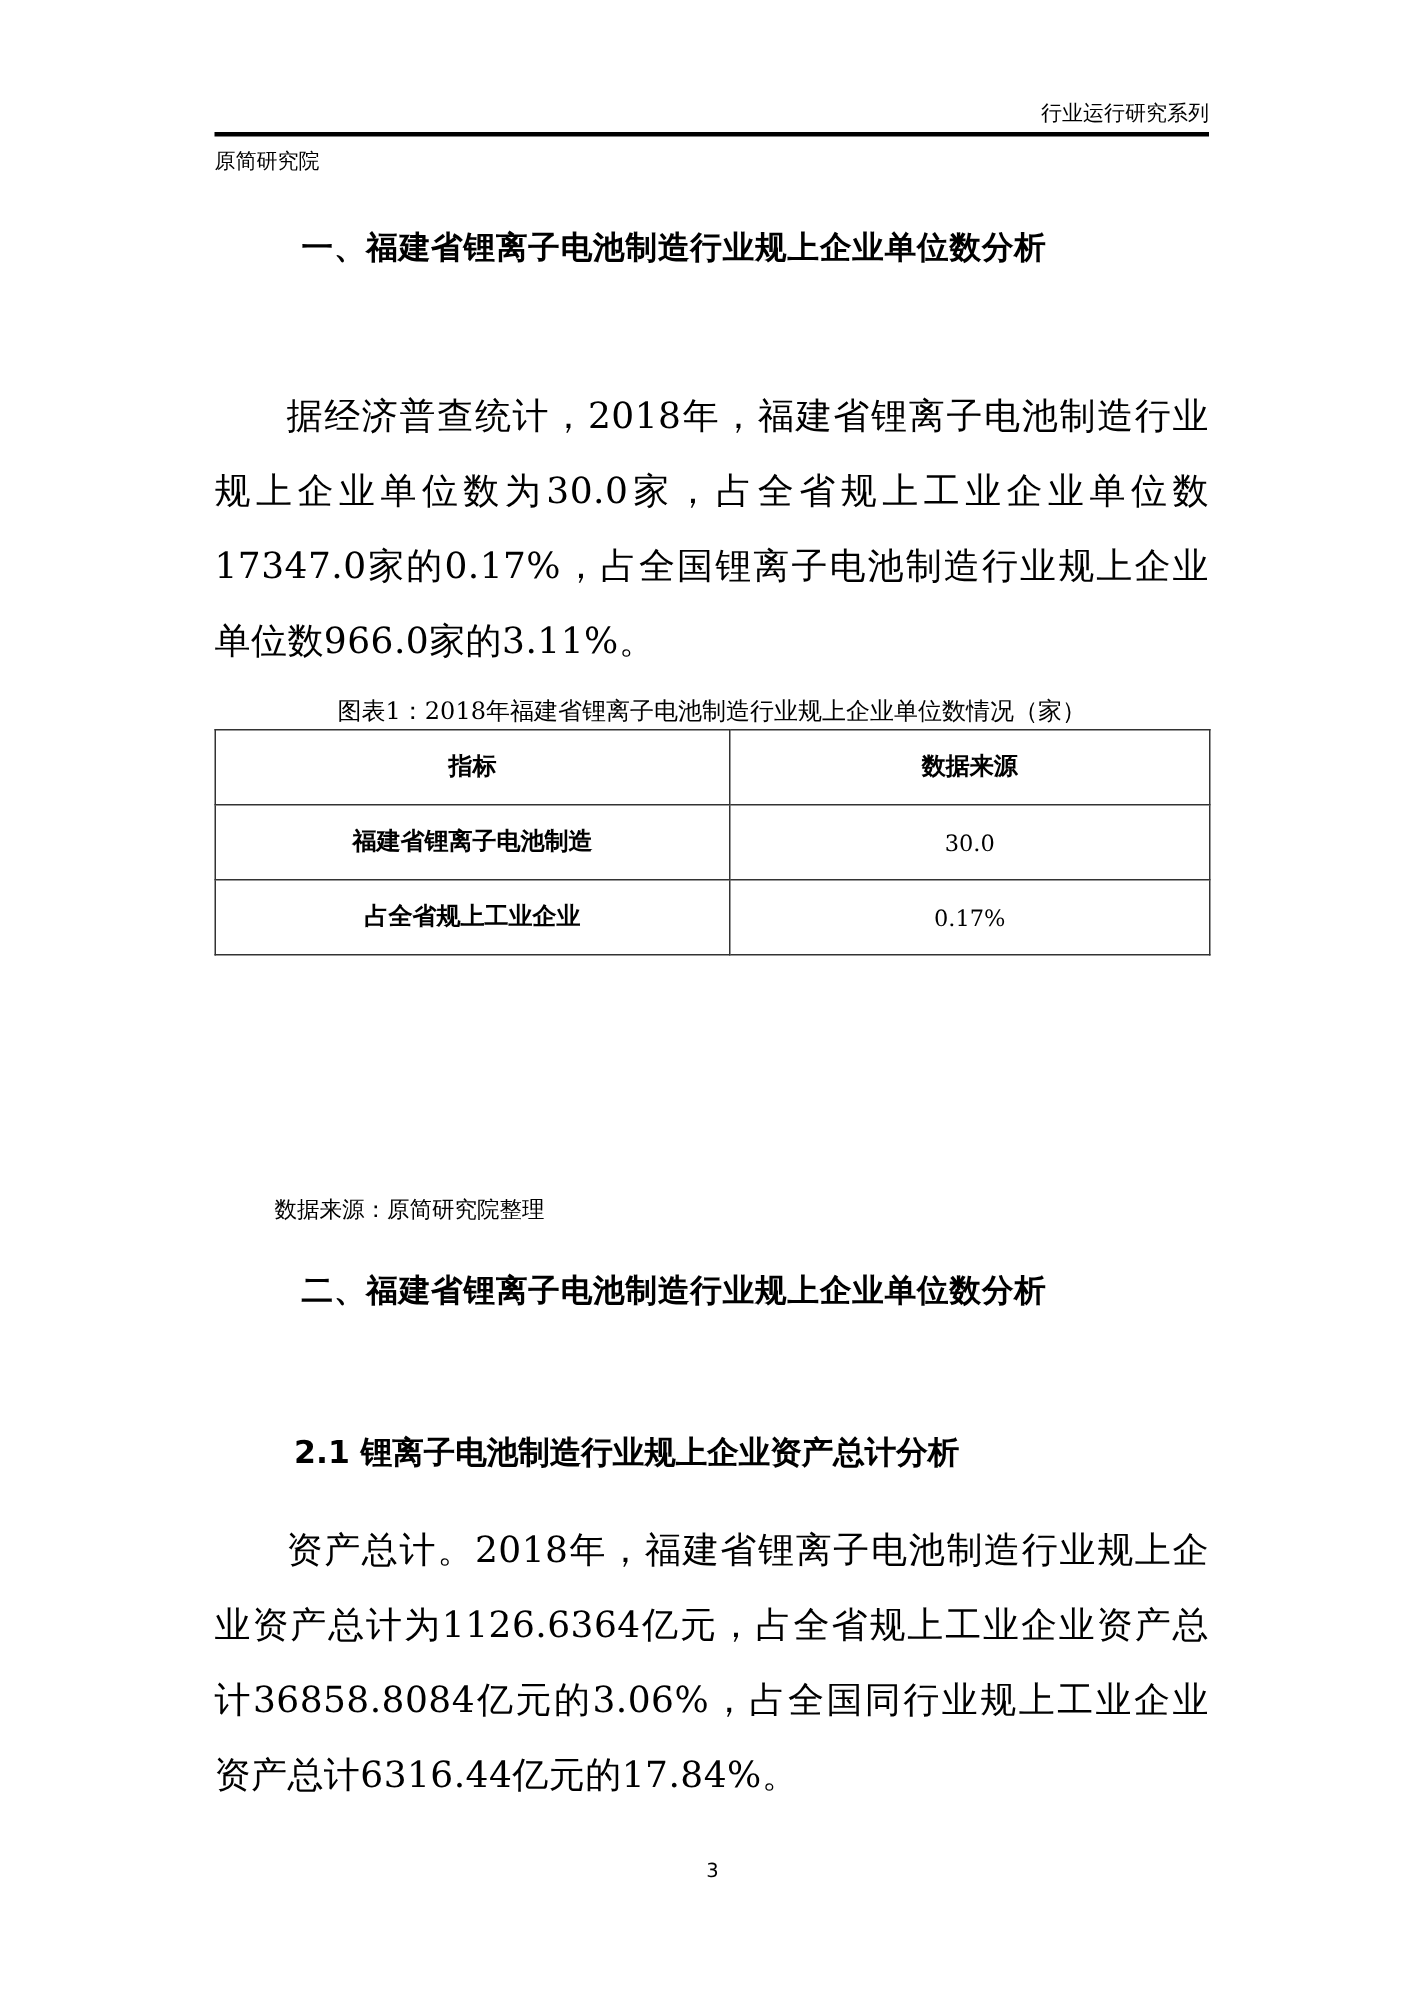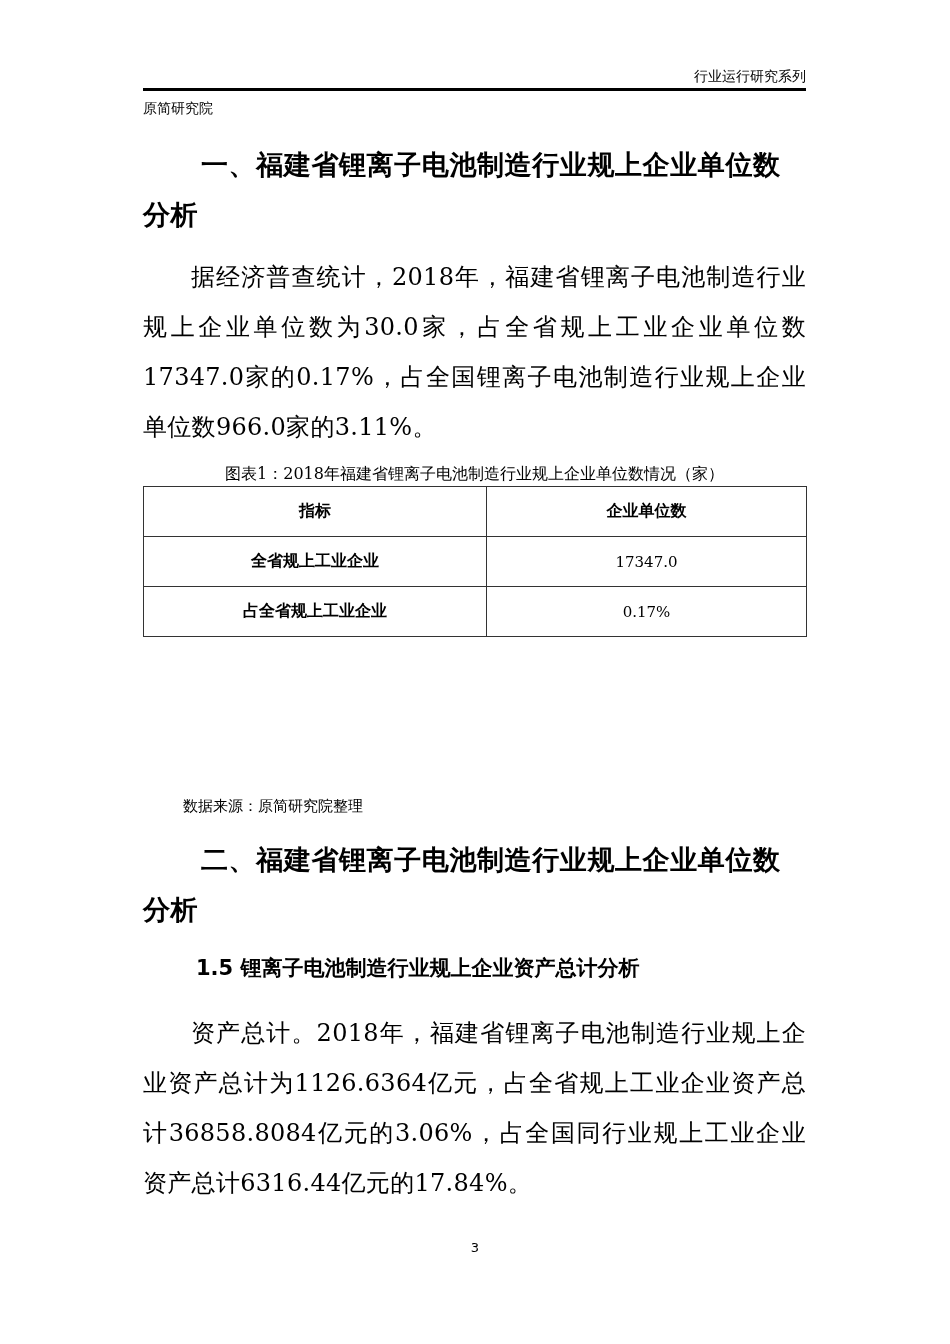--- a/index.html
+++ b/index.html
@@ -28,21 +28,21 @@
   }
   .page-header .left { position: absolute; left: 0; top: 0; margin-top: 32px; }
   .page-header .right { position: absolute; right: 0; top: 0; }
 
   .h1 {
     position: absolute;
     left: 143px;
     width: 663px;
     font-family: "DejaVu Sans", "Liberation Sans", sans-serif;
     font-weight: bold;
-    font-size: 27px;
+    font-size: 21px;
     line-height: 50px;
     text-indent: 58px;
     letter-spacing: 0.6px;
   }
   .h2 {
     position: absolute;
     left: 196px;
     font-family: "DejaVu Sans", "Liberation Sans", sans-serif;
     font-weight: bold;
     font-size: 21px;
@@ -125,36 +125,36 @@
 <div class="h1" style="top:140px;">一、福建省锂离子电池制造行业规上企业单位数分析</div>
 
 <div class="para" style="top:252px;">据经济普查统计，2018年，福建省锂离子电池制造行业规上企业单位数为30.0家，占全省规上工业企业单位数17347.0家的0.17%，占全国锂离子电池制造行业规上企业单位数966.0家的3.11%。</div>
 
 <div class="caption">图表1：2018年福建省锂离子电池制造行业规上企业单位数情况（家）</div>
 
 <table class="data-table">
   <thead>
     <tr>
       <th>指标</th>
-      <th>企业单位数</th>
+      <th>数据来源</th>
     </tr>
   </thead>
   <tbody>
     <tr>
-      <td class="label">全省规上工业企业</td>
-      <td class="value">17347.0</td>
+      <td class="label">福建省锂离子电池制造</td>
+      <td class="value">30.0</td>
     </tr>
     <tr>
       <td class="label">占全省规上工业企业</td>
       <td class="value">0.17%</td>
     </tr>
   </tbody>
 </table>
 
 <div class="source">数据来源：原简研究院整理</div>
 
 <div class="h1" style="top:835px;">二、福建省锂离子电池制造行业规上企业单位数分析</div>
 
-<div class="h2" style="top:953px;">1.5 锂离子电池制造行业规上企业资产总计分析</div>
+<div class="h2" style="top:953px;">2.1 锂离子电池制造行业规上企业资产总计分析</div>
 
 <div class="para" style="top:1008px;">资产总计。2018年，福建省锂离子电池制造行业规上企业资产总计为1126.6364亿元，占全省规上工业企业资产总计36858.8084亿元的3.06%，占全国同行业规上工业企业资产总计6316.44亿元的17.84%。</div>
 
 <div class="page-number">3</div>
 
 </body></html>

